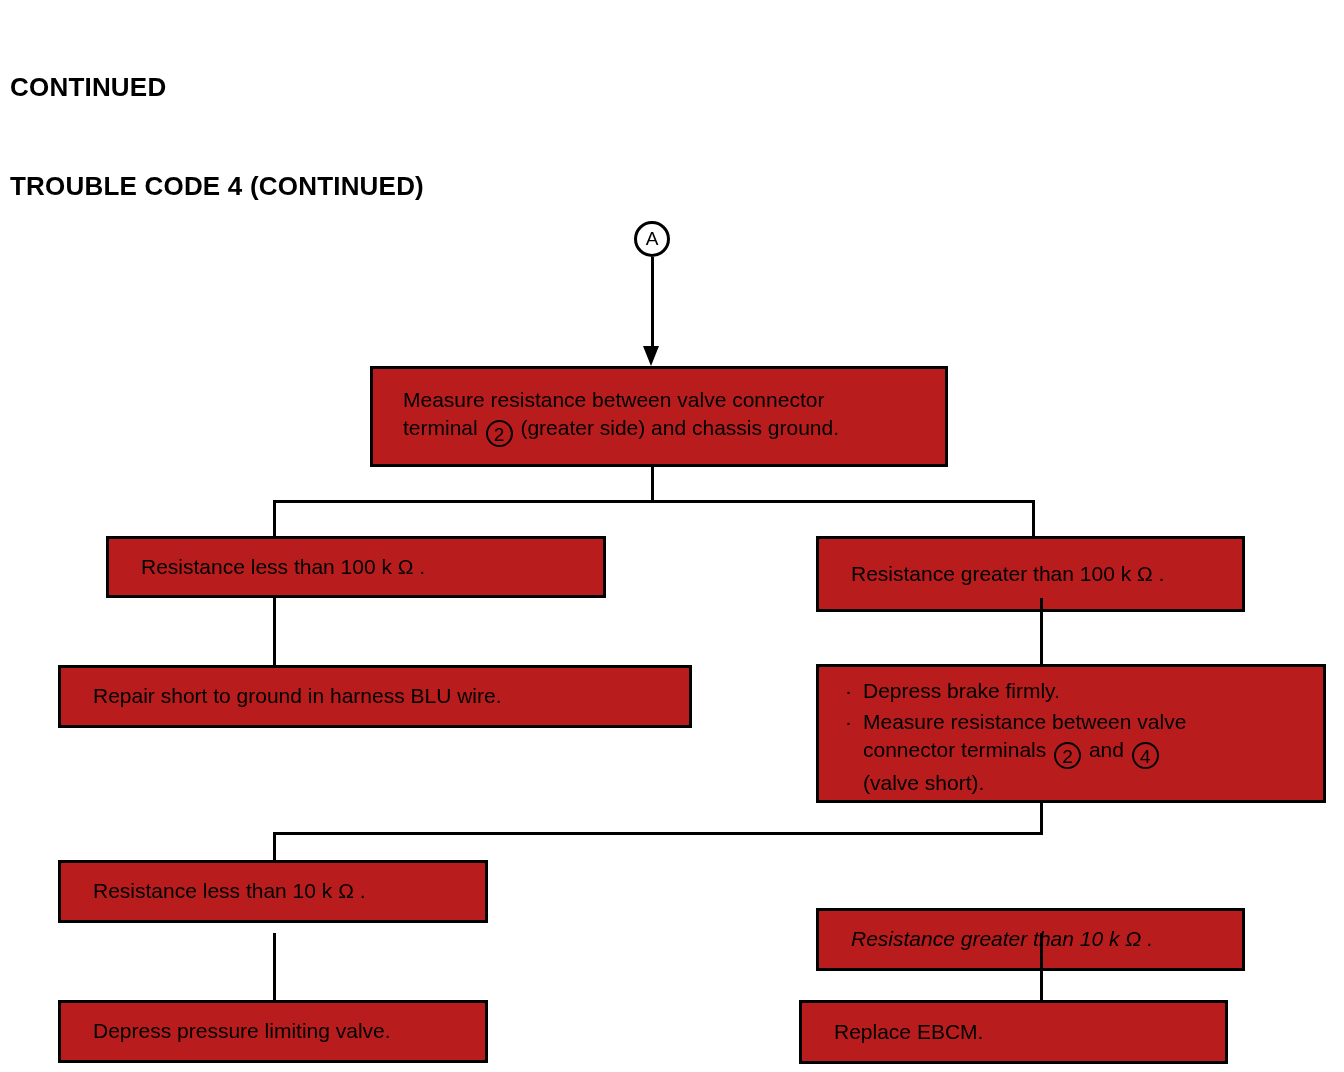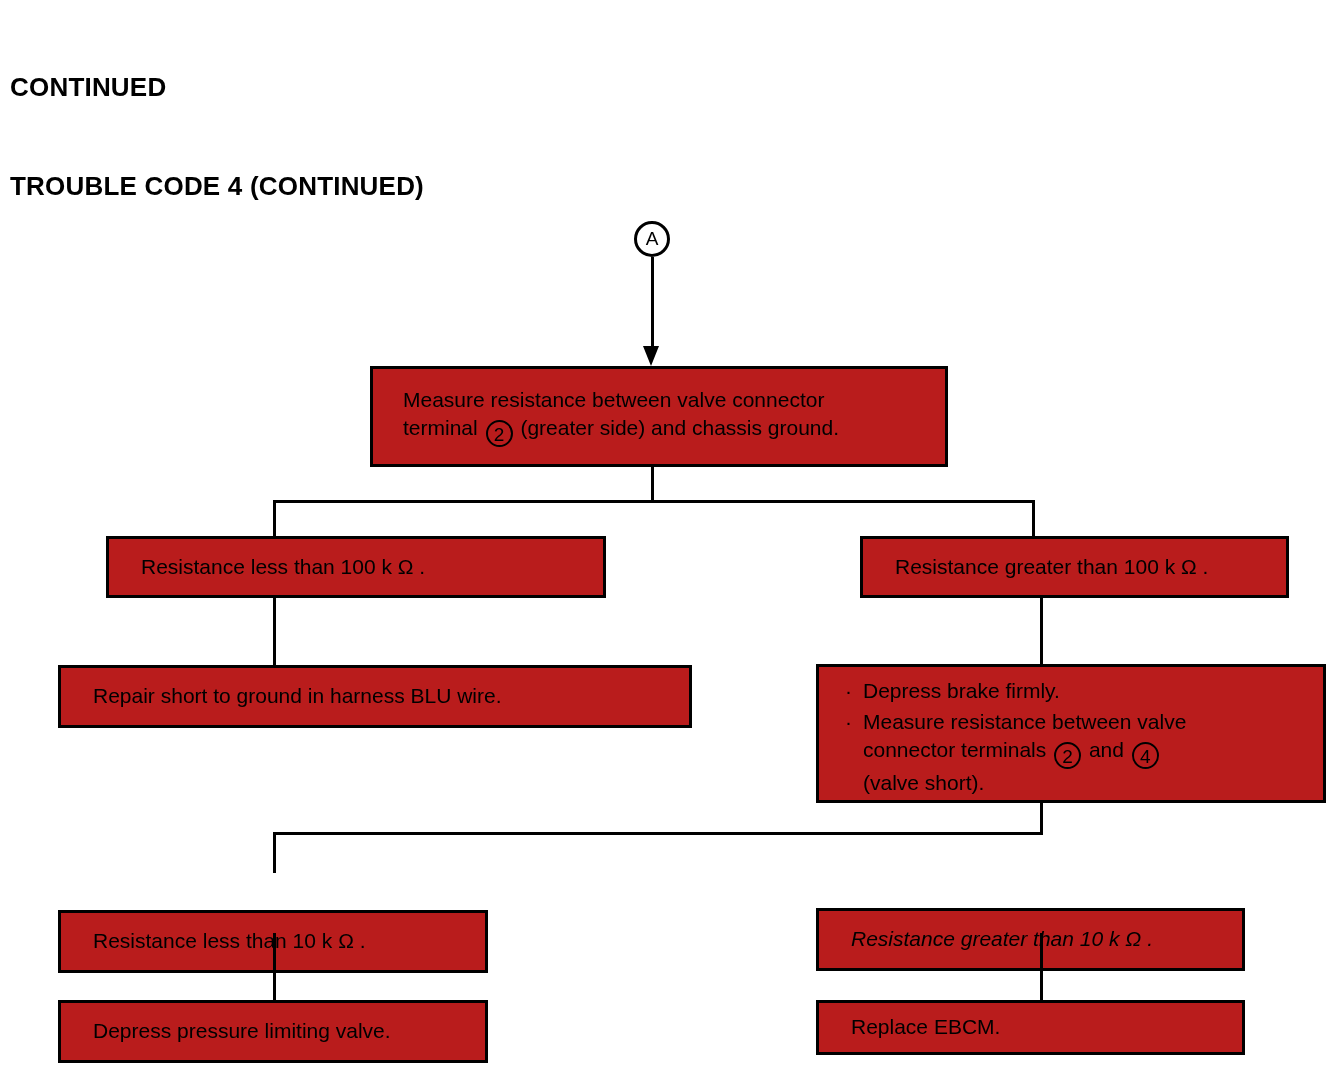--- a/index.html
+++ b/index.html
@@ -56,48 +56,48 @@
   #node-measure-harness {
     left: 370px; top: 366px; width: 578px; height: 101px;
     padding-left: 30px;
   }
   #node-res-less-100 {
     left: 58px; top: 536px; width: 500px; height: 62px;
     padding-left: 32px;
     margin-left: 48px;
   }
   #node-res-greater-100 {
-    left: 860px; top: 536px; width: 429px; height: 62px;
+    left: 816px; top: 536px; width: 429px; height: 76px;
     padding-left: 32px;
   }
   #node-repair-short {
     left: 58px; top: 665px; width: 634px; height: 63px;
     padding-left: 32px;
   }
   #node-depress-measure {
     left: 816px; top: 664px; width: 510px; height: 139px;
     padding-left: 26px;
     align-items: flex-start;
     padding-top: 10px;
   }
   #node-res-less-10 {
-    left: 58px; top: 910px; width: 430px; height: 63px;
+    left: 58px; top: 860px; width: 430px; height: 63px;
     padding-left: 32px;
   }
   #node-res-greater-10 {
     left: 816px; top: 908px; width: 429px; height: 63px;
     padding-left: 32px;
     font-style: italic;
   }
   #node-replace-valve {
     left: 58px; top: 1000px; width: 430px; height: 63px;
     padding-left: 32px;
   }
   #node-replace-ebcm {
-    left: 816px; top: 1000px; width: 429px; height: 55px;
+    left: 799px; top: 1000px; width: 429px; height: 64px;
     padding-left: 32px;
   }
 
   
   .bullets { width: 100%; }
   .bullet-row {
     display: flex;
     align-items: flex-start;
     margin-bottom: 2px;
   }

